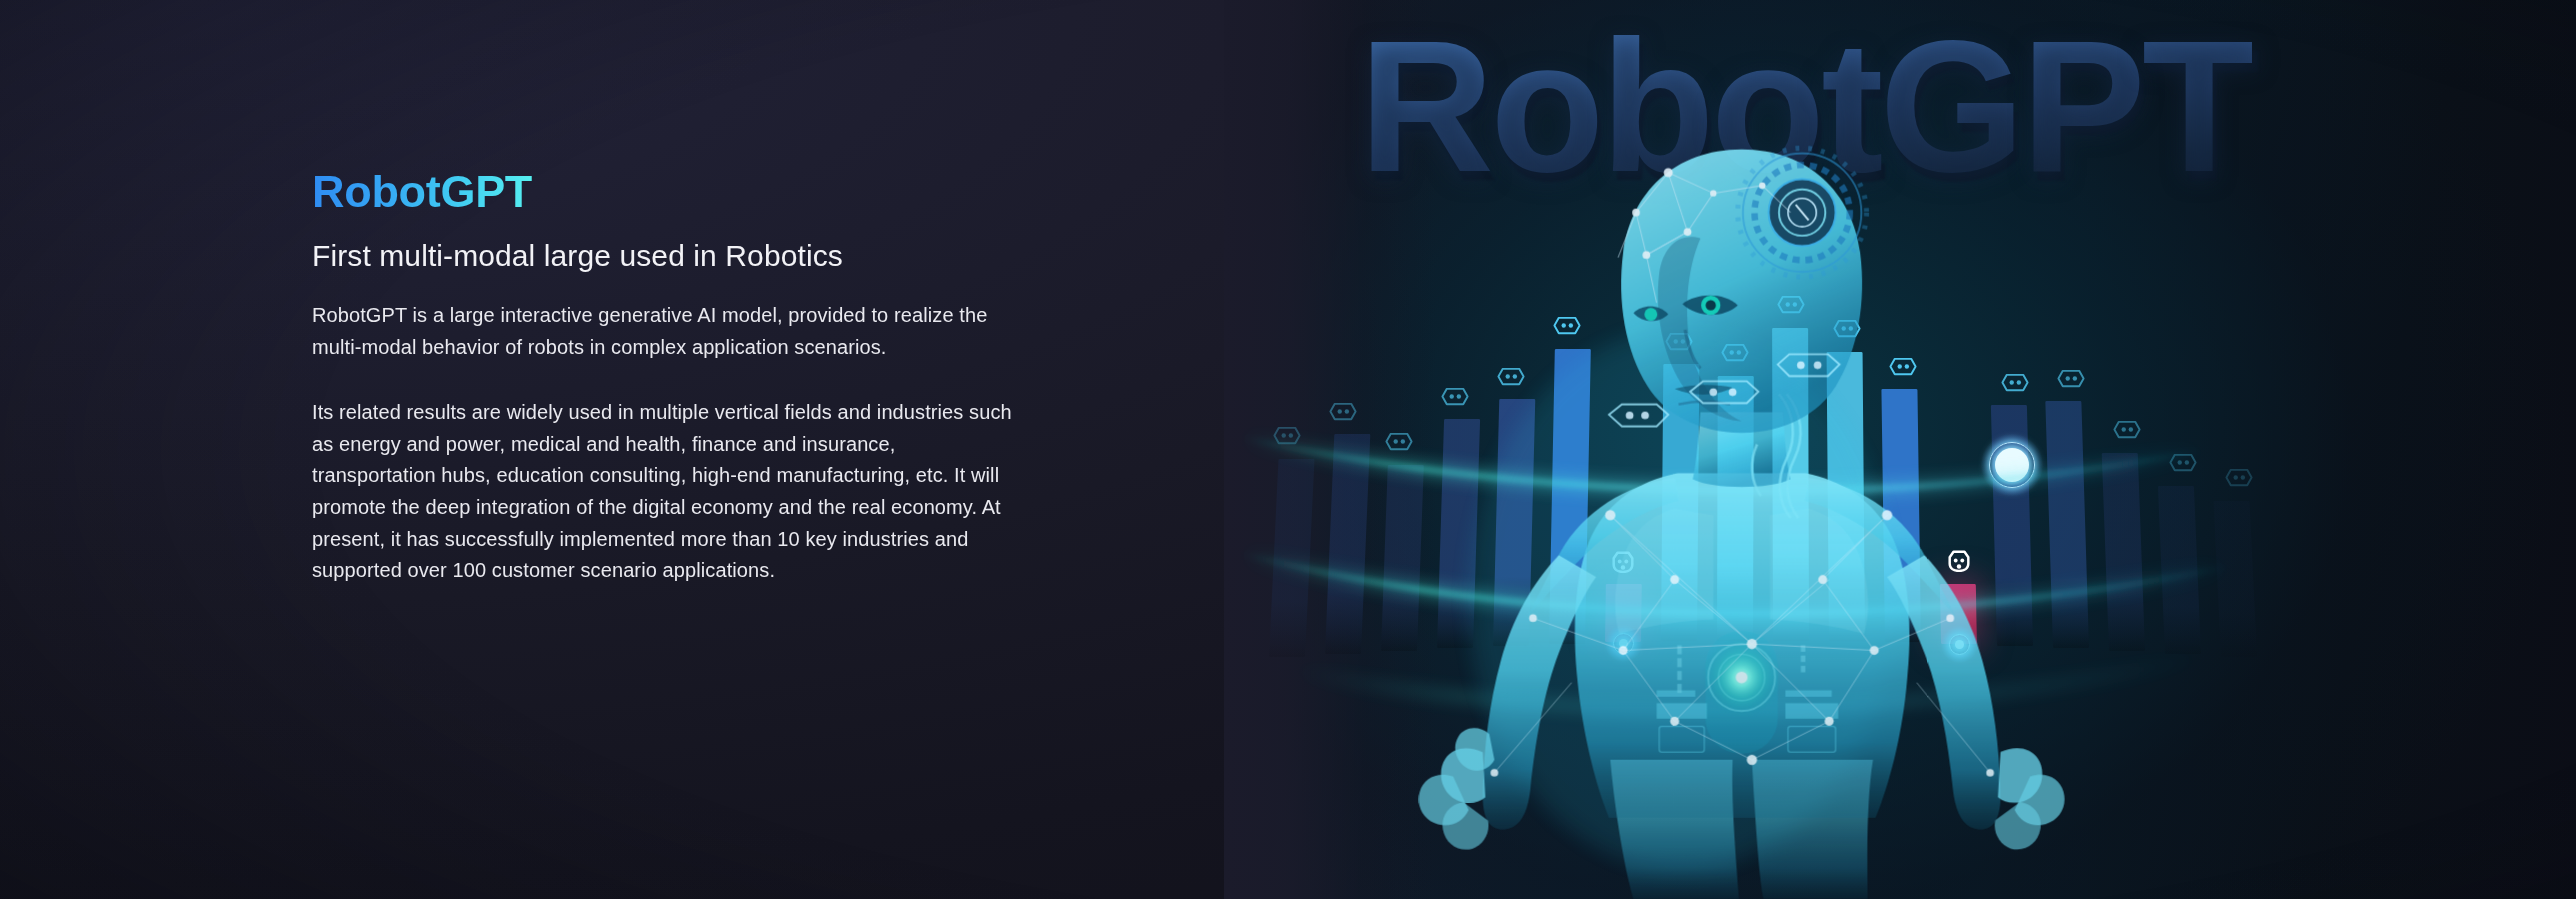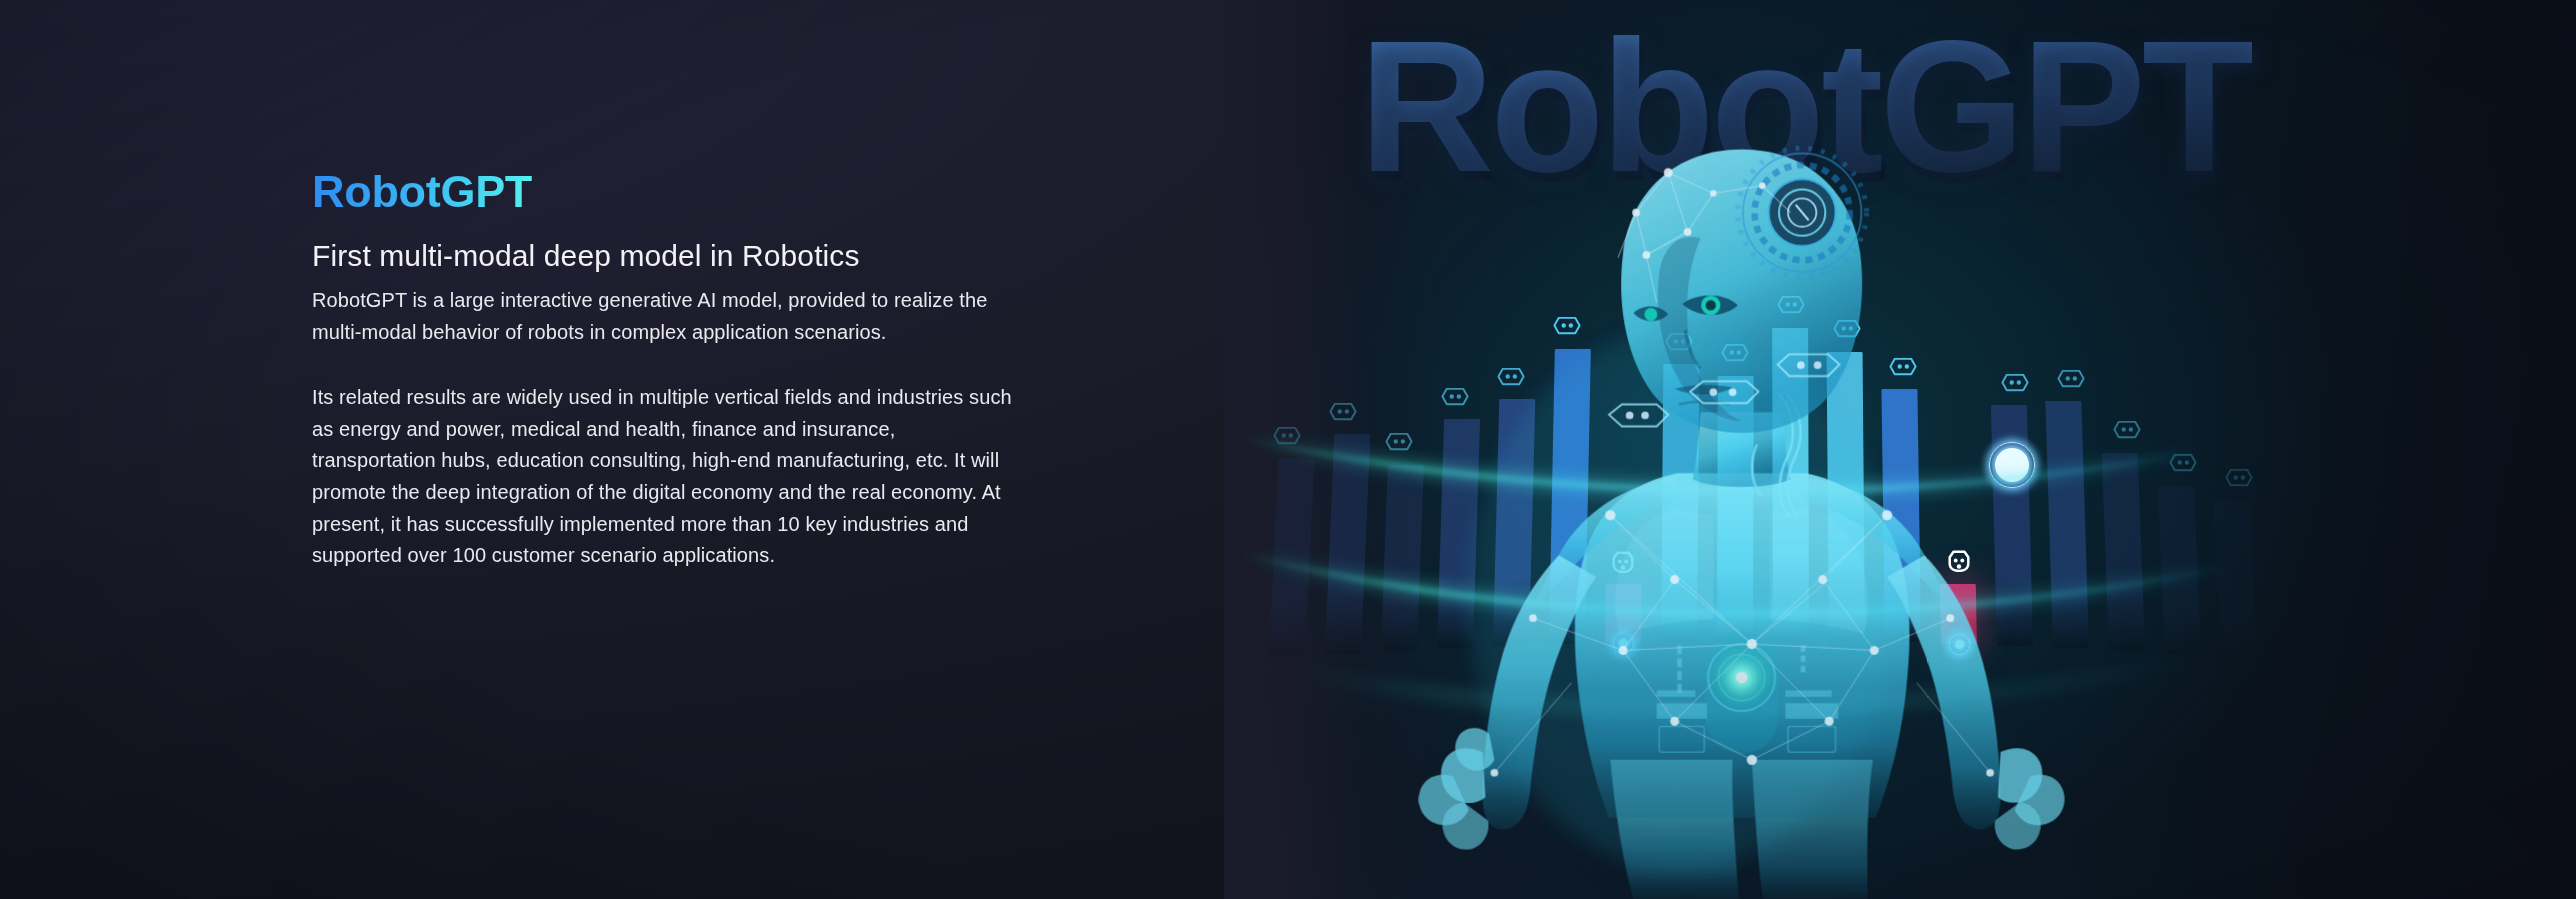--- a/index.html
+++ b/index.html
@@ -39,21 +39,21 @@
     background:linear-gradient(90deg,#2f8cf2 0%, #35a6f4 32%, #3fc8f2 62%, #56eff0 100%);
     -webkit-background-clip:text; background-clip:text;
     -webkit-text-fill-color:transparent; color:#35a6f4;
     display:inline-block;
   }
   .tagline{
     margin-top:24.5px; font-size:30px; color:#f2f2f6; font-weight:400; line-height:1.15;
     letter-spacing:0.1px;
   }
   .para{
-    margin-top:12px; font-size:20px; line-height:1.58; color:#e9e9ef;
+    margin-top:27px; font-size:20px; line-height:1.58; color:#e9e9ef;
     max-width:702px; letter-spacing:0.1px;
   }
   .para + .para{ margin-top:34px; }
 
   
   .ghost-word{
     position:absolute; left:1359px; top:13px;
     font-size:187px; font-weight:bold; line-height:1; letter-spacing:-3.9px;
     color:#2b4c7e;
     background:linear-gradient(175deg,#3f6fae 0%, #31578d 26%, #223c65 55%, #15273f 80%, #101c2e 100%);
@@ -512,19 +512,19 @@
             <circle cx="1190" cy="1200" r="6"></circle>
         </g>
       </g>
     </svg>
   </div>
 
   <div class="vignette"></div>
 
   <div class="copy">
     <div class="brand">RobotGPT</div>
-    <div class="tagline">First multi-modal deep model in Robotics</div>
+    <div class="tagline">First multi-modal large used in Robotics</div>
     <p class="para">RobotGPT is a large interactive generative AI model, provided to realize the multi-modal behavior of robots in complex application scenarios.</p>
     <p class="para">Its related results are widely used in multiple vertical fields and industries such as energy and power, medical and health, finance and insurance, transportation hubs, education consulting, high-end manufacturing, etc. It will promote the deep integration of the digital economy and the real economy. At present, it has successfully implemented more than 10 key industries and supported over 100 customer scenario applications.</p>
   </div>
 
 </div>
 
 
 </body></html>

